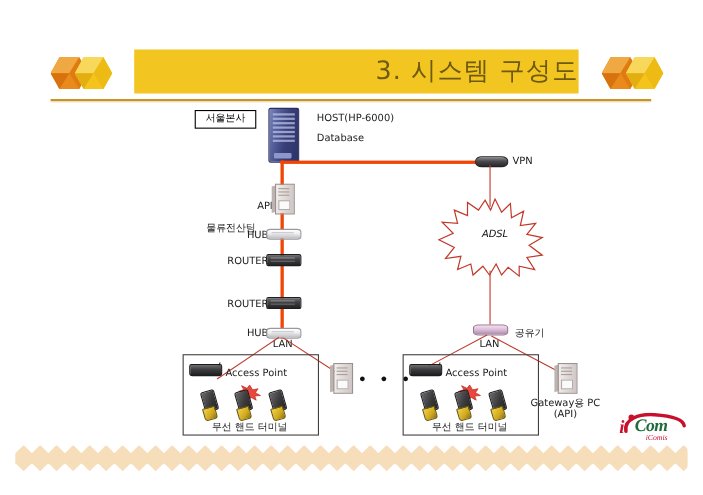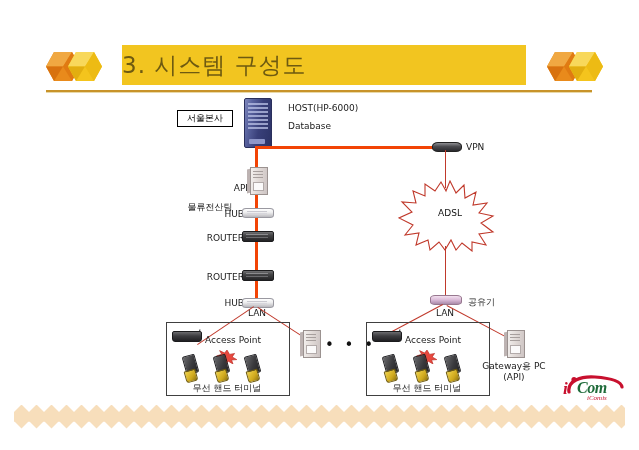--- a/index.html
+++ b/index.html
@@ -12,21 +12,21 @@
   }
   #slide{position:absolute;left:0;top:0;width:639px;height:450px;}
 
   
   .title-banner{
     position:absolute;left:122px;top:45px;width:404px;height:40px;
     background:#F2C520;
   }
   .title-text{
     position:absolute;left:122px;top:45px;width:404px;height:40px;
-    line-height:40px;text-align:left;
+    line-height:40px;text-align:right;
     font-size:23px;color:#6E5A11;letter-spacing:1px;
     font-family:"DejaVu Sans","Liberation Sans",sans-serif;
     white-space:nowrap;
   }
   .hexpair{position:absolute;top:50px;width:60px;height:33px;}
   .hexpair.left{left:46px;}
   .hexpair.right{left:547px;}
   .header-rule{
     position:absolute;left:46px;top:90px;width:546px;height:2px;
     background:#C8932A;
@@ -165,20 +165,21 @@
   }
 
   .wifi-burst{position:absolute;width:22px;height:14px;}
 
   
   .adsl-star{position:absolute;left:398px;top:180px;width:104px;height:72px;}
   .adsl-label{
     position:absolute;left:398px;top:208px;width:104px;
     text-align:center;font-size:9px;color:#111;
     font-family:"DejaVu Sans","Liberation Sans",sans-serif;
+    font-style:italic;
   }
 
   
   .gbox{position:absolute;border:1px solid #404040;background:transparent;}
 
   .dots{
     position:absolute;font-size:15px;letter-spacing:3px;color:#111;
     font-family:"DejaVu Sans","Liberation Sans",sans-serif;line-height:1;
   }
 
@@ -245,21 +246,21 @@
       <polygon points="22,16.5 30,2 48,2 39,16.5" fill="#F8D85B"></polygon>
       <polygon points="22,16.5 39,16.5 30,31" fill="#E2AE10"></polygon>
       <polygon points="39,16.5 48,2 56,16.5 48,31" fill="#EDBB14"></polygon>
     </svg>
   </div>
 
   <div class="header-rule"></div>
   <div class="header-rule2"></div>
 
 
-  <div class="boxed" style="left:177px;top:110px;width:54px;height:15px;line-height:15px;">서울본사</div>
+  <div class="boxed" style="left:177px;top:100px;width:54px;height:15px;line-height:15px;">서울본사</div>
 
   <div class="server" style="left:244px;top:98px;">
     <span class="slots">
         <i></i>
         <i></i>
         <i></i>
         <i></i>
         <i></i>
         <i></i>
         <i></i>

